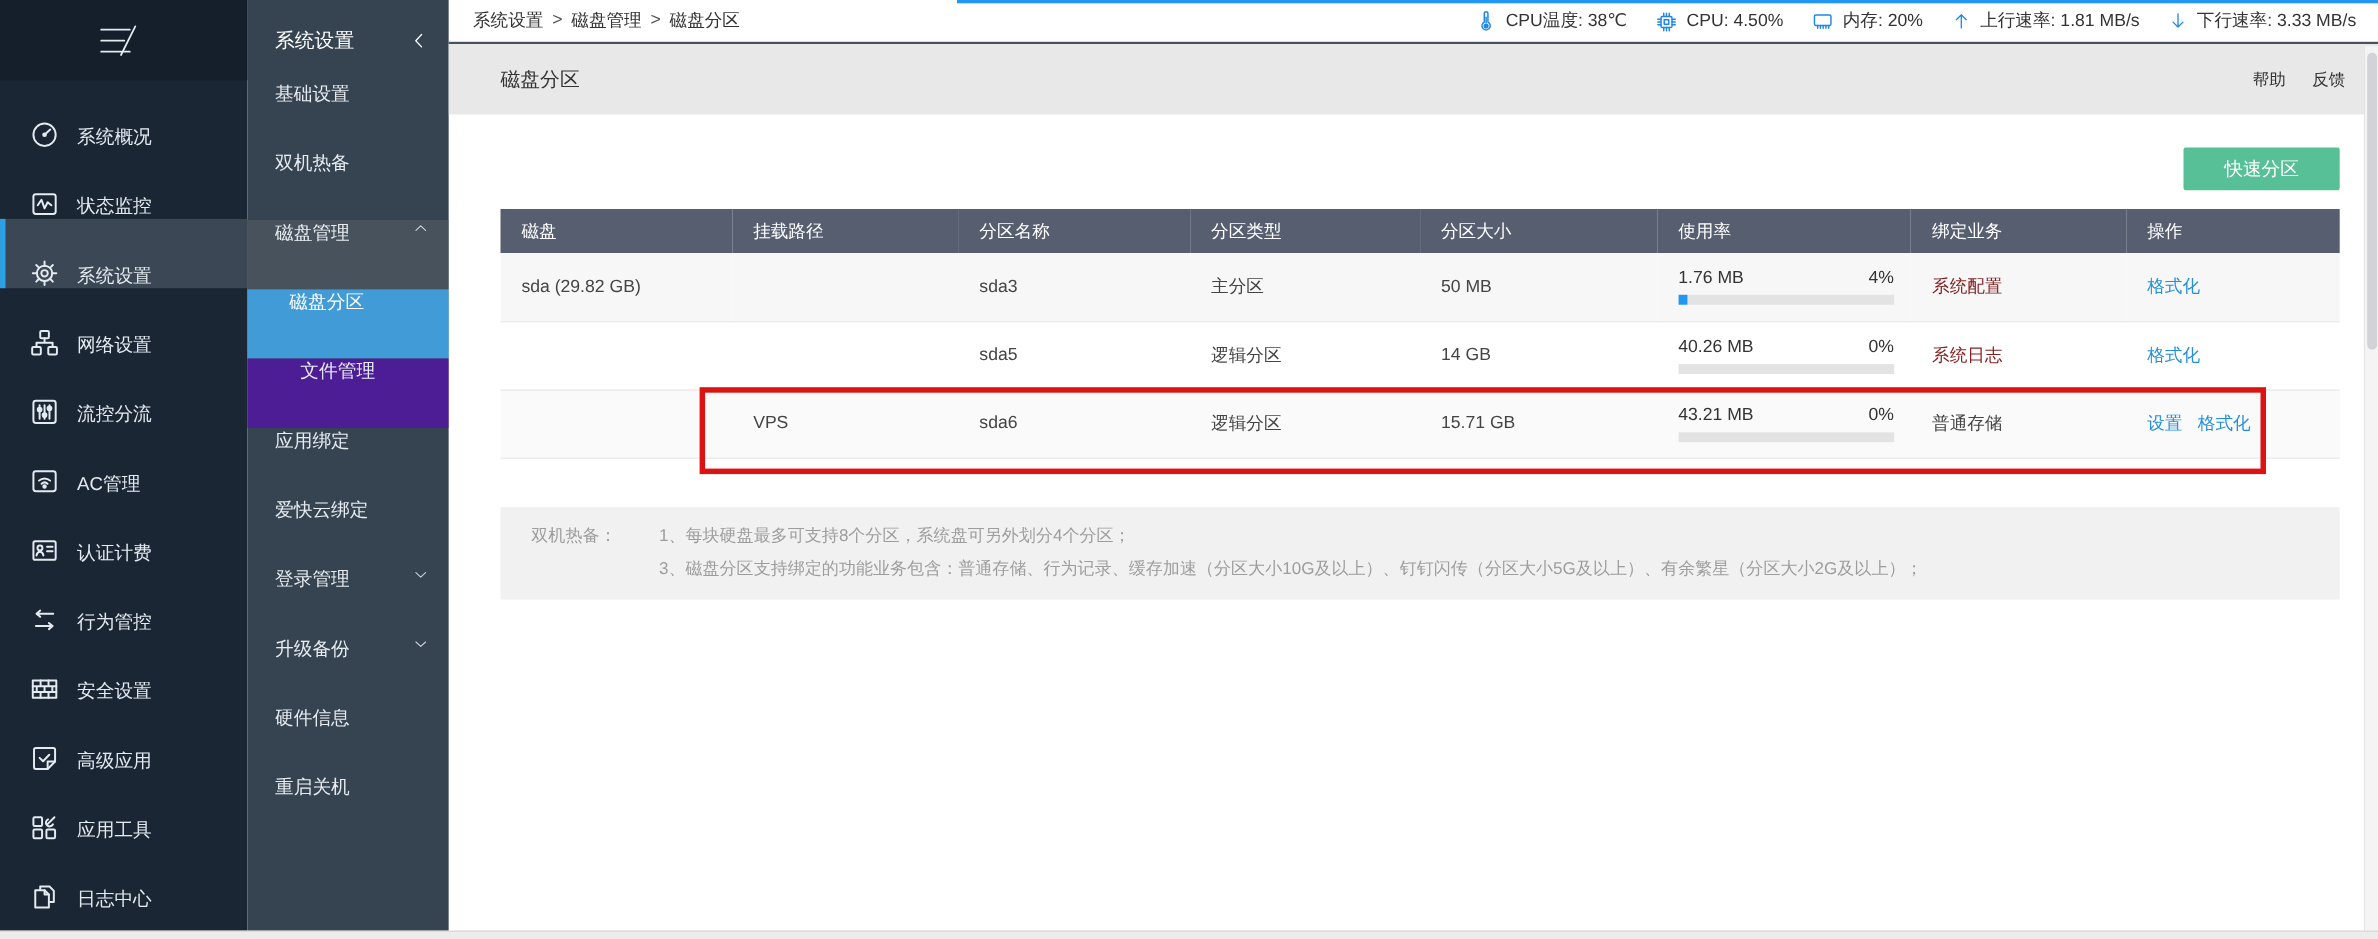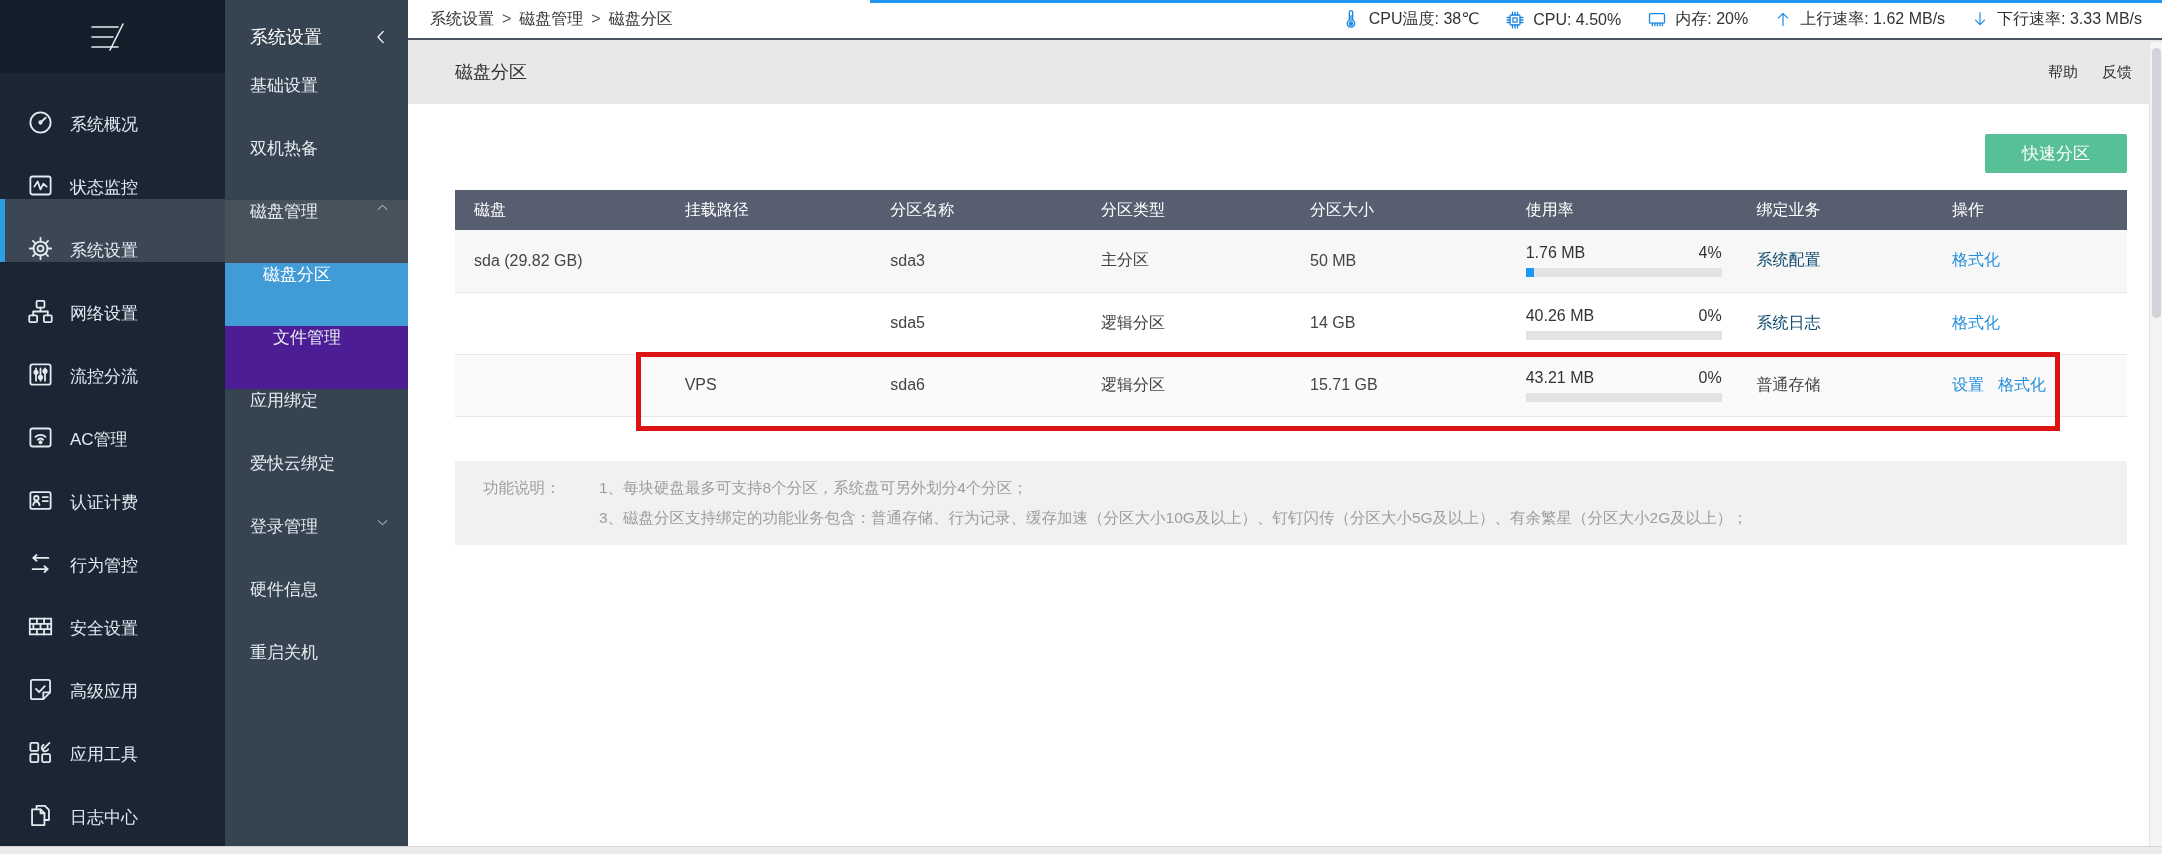--- a/index.html
+++ b/index.html
@@ -48,21 +48,21 @@
 
   table.grid { margin-top:17px; width:100%; border-collapse:collapse; table-layout:fixed; }
   table.grid th { background:#565e6f; color:#fff; font-weight:normal; font-size:16px; text-align:left; height:40px; padding-left:19px; }
   table.grid td { height:62px; font-size:16px; color:#444; padding-left:19px; border-bottom:1px solid #e6e6e6; background:#fff; }
   tr.zebra td { background:#f7f7f7; }
   tr.zebra2 td { background:#fafafa; }
   .usage-wrap { width:196px; }
   .usage-line { display:flex; justify-content:space-between; font-size:16px; color:#333; margin-bottom:6px; }
   .bar { height:9px; background:#e3e3e3; }
   .bar-fill { height:100%; background:#2196f3; }
-  .svc-orange { color:#0c4a6e; }
+  .svc-orange { color:#7f1d1d; }
   a.op { color:#2590d9; text-decoration:none; margin-right:14px; cursor:pointer; }
 
   .notes { margin-top:44px; background:#f1f1f1; padding:12px 20px 12px 28px; display:flex; color:#9d9d9d; font-size:15.5px; line-height:30px; }
   .notes-label { width:116px; flex-shrink:0; }
 
   .red-box { position:absolute; left:228px; top:352px; width:1424px; height:79px; border:5px solid #db1313; z-index:10; pointer-events:none; }
 
   .v-scrollbar { position:absolute; top:42px; right:0; bottom:8px; width:13px; background:#f4f4f4; border-left:1px solid #e4e4e4; z-index:8; }
   .v-thumb { position:absolute; top:6px; left:2px; width:9px; height:270px; background:#d0d3d7; border-radius:5px; cursor:pointer; }
   .h-scrollbar { position:absolute; left:0; right:0; bottom:0; height:8px; background:#ececec; border-top:1px solid #d4d4d4; z-index:30; }
@@ -234,20 +234,28 @@
           <span>文件管理</span>
         </div>
         <div class="sub-item">
           <span>应用绑定</span>
         </div>
         <div class="sub-item">
           <span>爱快云绑定</span>
         </div>
         <div class="sub-item">
           <span>登录管理</span>
+          <span class="icon">
+            <svg width="15" height="15" viewBox="0 0 24 24" fill="none" stroke="currentColor" stroke-width="1.6" stroke-linecap="round" stroke-linejoin="round">
+              <polyline points="5,9 12,15.5 19,9"></polyline>
+            </svg>
+          </span>
+        </div>
+        <div class="sub-item">
+          <span>升级备份</span>
           <span class="icon">
             <svg width="15" height="15" viewBox="0 0 24 24" fill="none" stroke="currentColor" stroke-width="1.6" stroke-linecap="round" stroke-linejoin="round">
               <polyline points="5,9 12,15.5 19,9"></polyline>
             </svg>
           </span>
         </div>
         <div class="sub-item">
           <span>硬件信息</span>
         </div>
         <div class="sub-item">
@@ -296,21 +304,21 @@
               </svg>
             </span>
             <span>内存: 20%</span>
           </div>
           <div class="status-item">
             <span class="icon">
               <svg width="18" height="20" viewBox="0 0 24 24" fill="none" stroke="currentColor" stroke-width="1.6" stroke-linecap="round" stroke-linejoin="round">
                 <path d="M12 20.5V4.5M6 10.5l6-6 6 6"></path>
               </svg>
             </span>
-            <span>上行速率: 1.62 MB/s</span>
+            <span>上行速率: 1.81 MB/s</span>
           </div>
           <div class="status-item">
             <span class="icon">
               <svg width="18" height="20" viewBox="0 0 24 24" fill="none" stroke="currentColor" stroke-width="1.6" stroke-linecap="round" stroke-linejoin="round">
                 <path d="M12 3.5v16M6 13.5l6 6 6-6"></path>
               </svg>
             </span>
             <span>下行速率: 3.33 MB/s</span>
           </div>
         </div>
@@ -410,21 +418,21 @@
                   </div>
                 </div>
               </td>
               <td><span>普通存储</span></td>
               <td><a class="op">设置</a><a class="op">格式化</a></td>
             </tr>
           </tbody>
       </table>
 
       <div class="notes">
-        <div class="notes-label">功能说明：</div>
+        <div class="notes-label">双机热备：</div>
         <div id="notes-lines">
             <div>1、每块硬盘最多可支持8个分区，系统盘可另外划分4个分区；</div>
             <div>3、磁盘分区支持绑定的功能业务包含：普通存储、行为记录、缓存加速（分区大小10G及以上）、钉钉闪传（分区大小5G及以上）、有余繁星（分区大小2G及以上）；</div>
           </div>
       </div>
     </div>
 
     <div class="red-box"></div>
 
     <div class="v-scrollbar">

